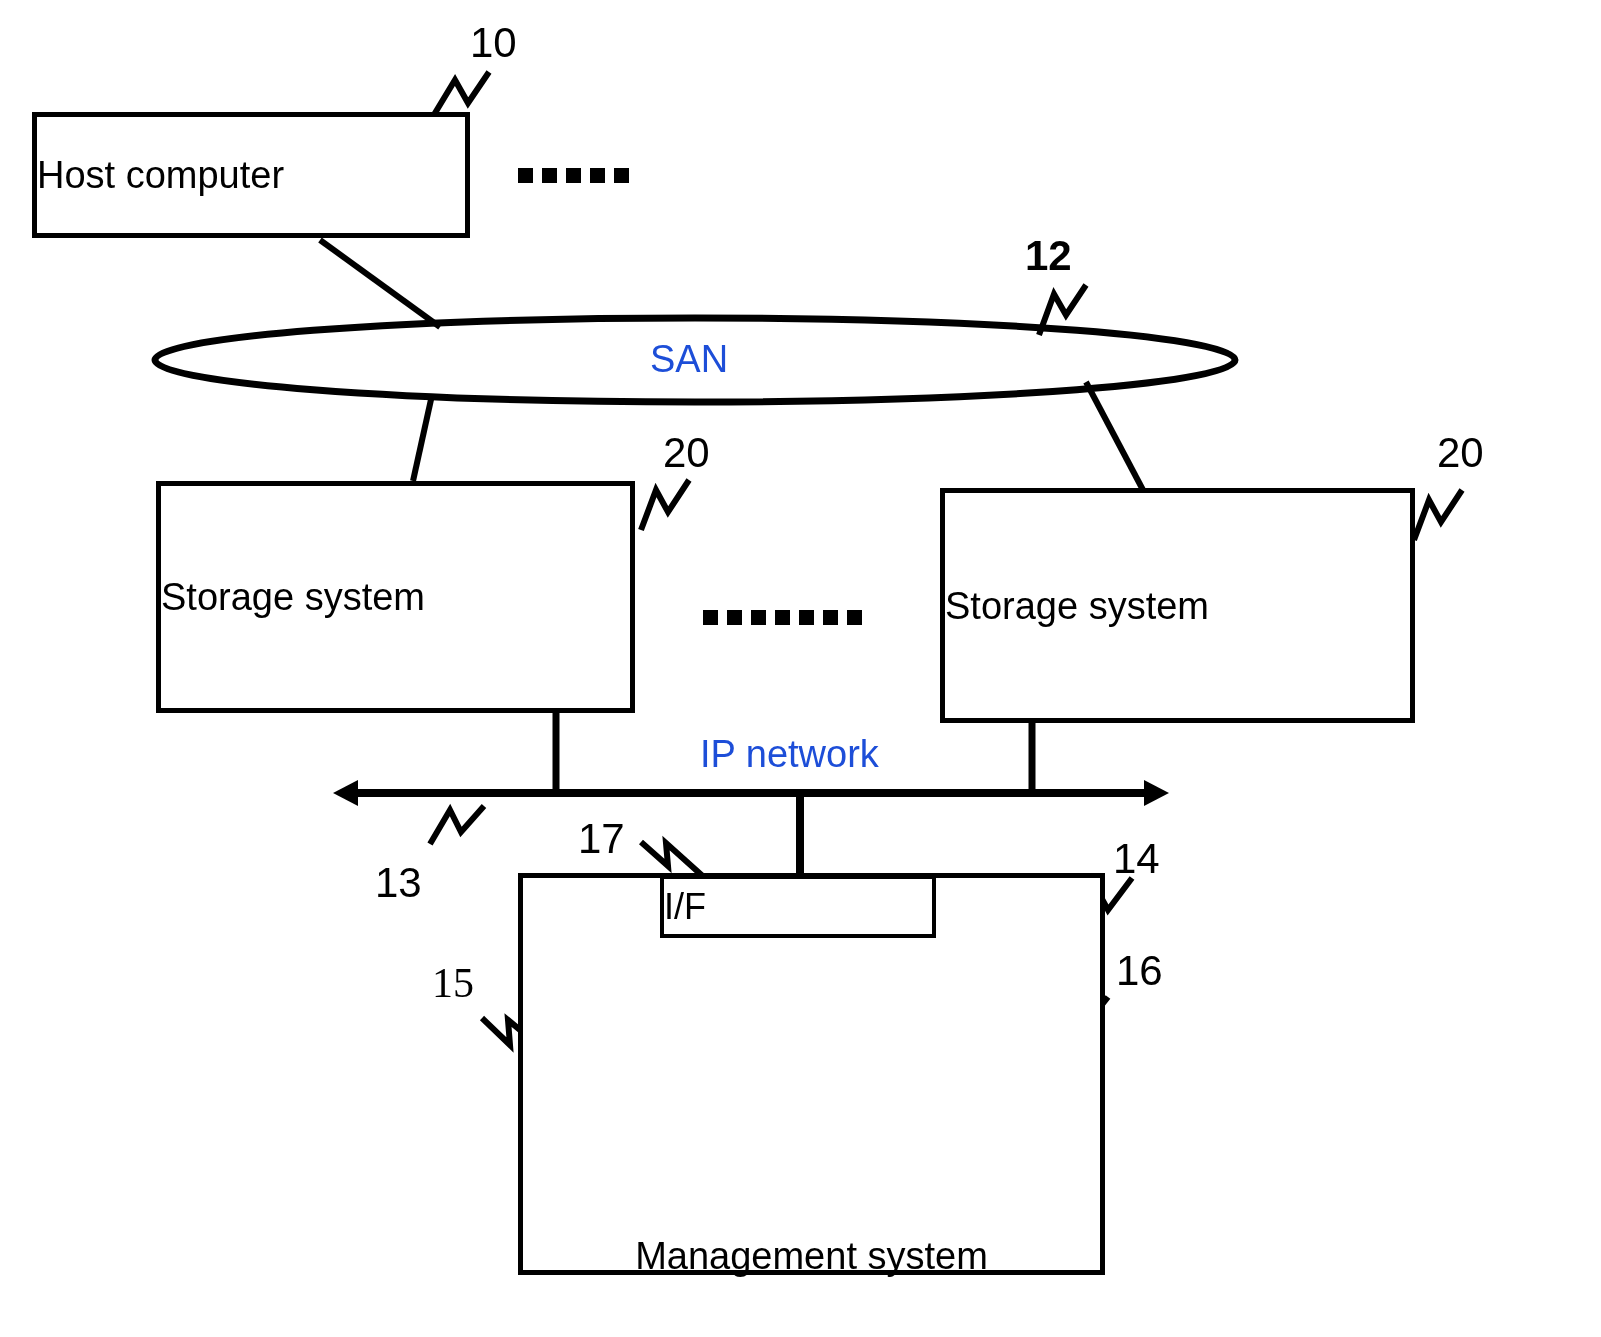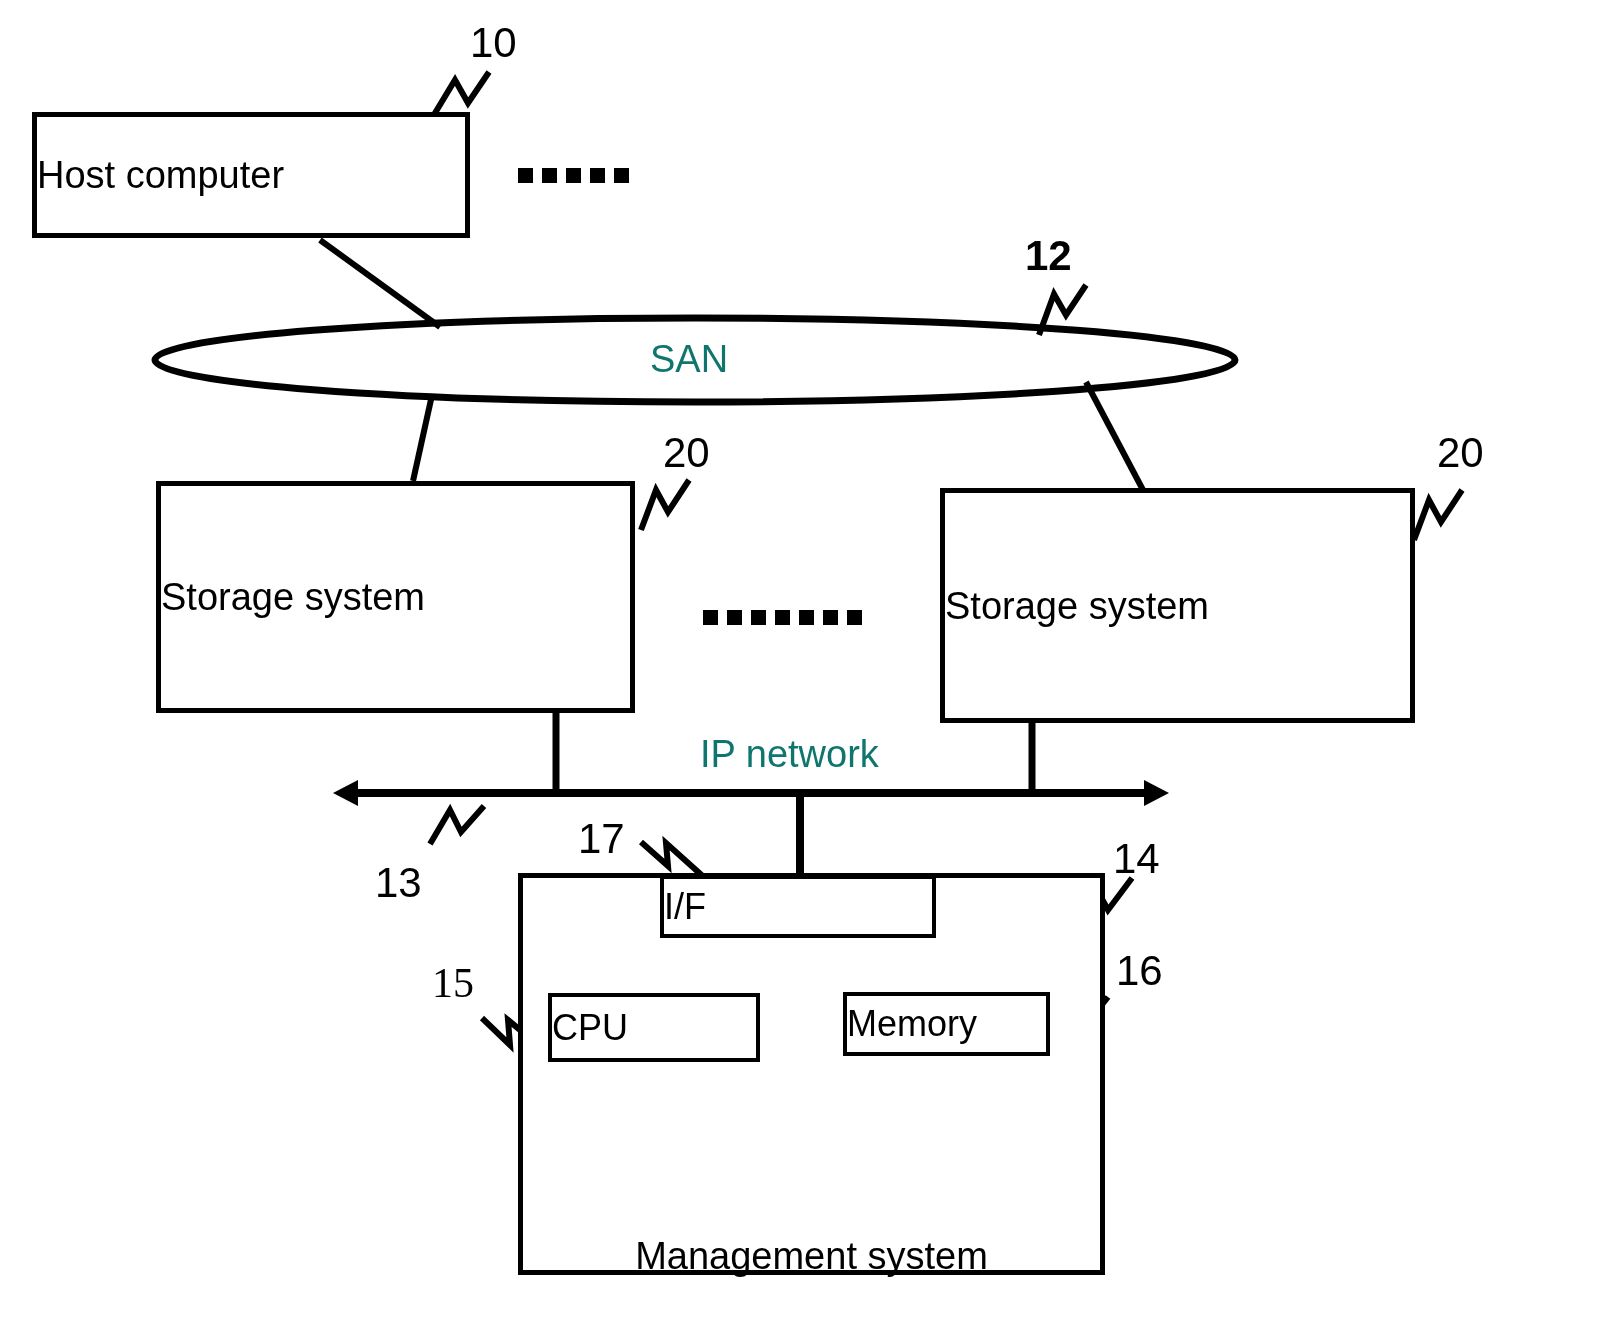--- a/index.html
+++ b/index.html
@@ -39,21 +39,21 @@
     color: #000000;
     line-height: 1;
     white-space: nowrap;
   }
   .node-label.small {
     font-size: 36px;
   }
   .free-label {
     position: absolute;
     font-size: 38px;
-    color: #0f766e;
+    color: #1d4ed8;
     white-space: nowrap;
     line-height: 1;
   }
   .ref-num {
     position: absolute;
     font-size: 42px;
     color: #000000;
     white-space: nowrap;
     line-height: 1;
     text-align: right;
@@ -162,27 +162,21 @@
   <div class="free-label" style="left:700px; top:735px;">IP network</div>
 
   <div class="node-box" style="left:518px; top:873px; width:587px; height:402px;">
   </div>
   <div class="mgmt-caption" style="left:518px; top:1192px; width:587px;">Management system</div>
 
   <div class="node-box inner" style="left:660px; top:875px; width:276px; height:63px;">
     <span class="node-label small">I/F</span>
   </div>
 
-  <div class="node-box inner" style="left:548px; top:993px; width:212px; height:69px;">
-    <span class="node-label small">CPU</span>
-  </div>
 
-  <div class="node-box inner" style="left:843px; top:992px; width:207px; height:64px;">
-    <span class="node-label small">Memory</span>
-  </div>
 
   <div class="ref-num" style="left:470px; top:22px;">10</div>
 
   <div class="ref-num" style="left:1025px; top:235px;font-weight:bold;">12</div>
 
   <div class="ref-num" style="left:663px; top:432px;">20</div>
 
   <div class="ref-num" style="left:1437px; top:432px;">20</div>
 
   <div class="ref-num" style="left:375px; top:862px;">13</div>

